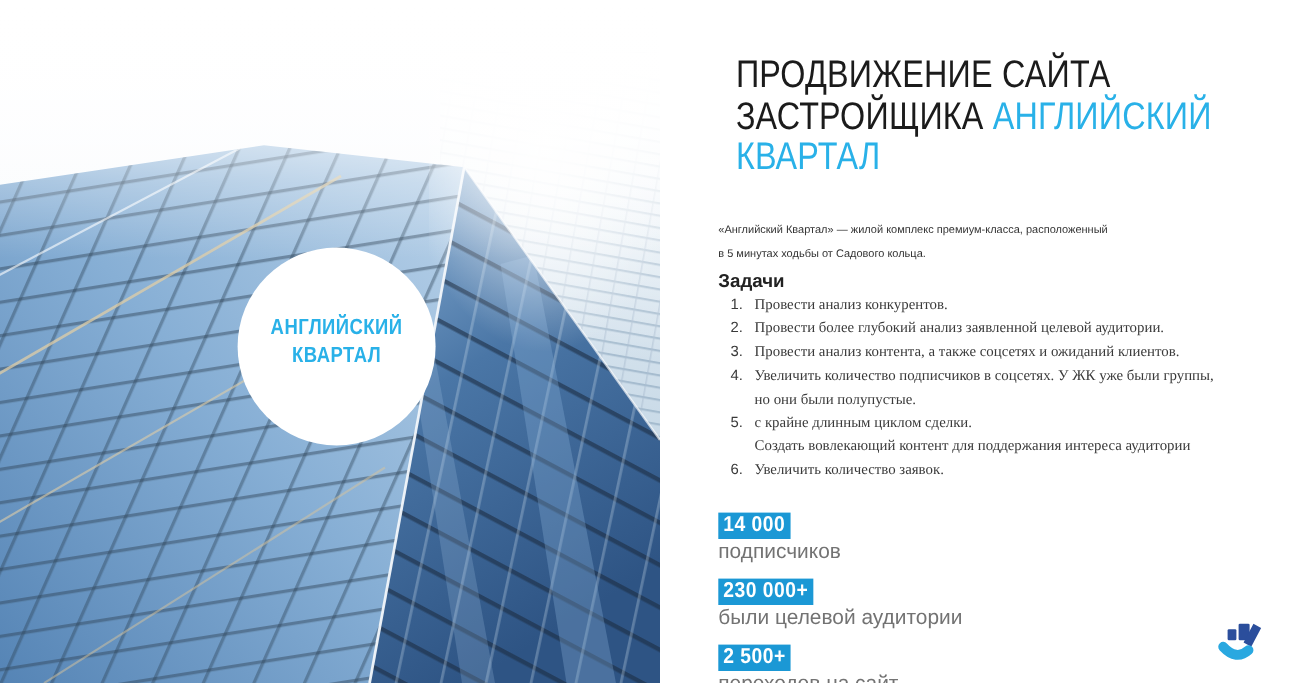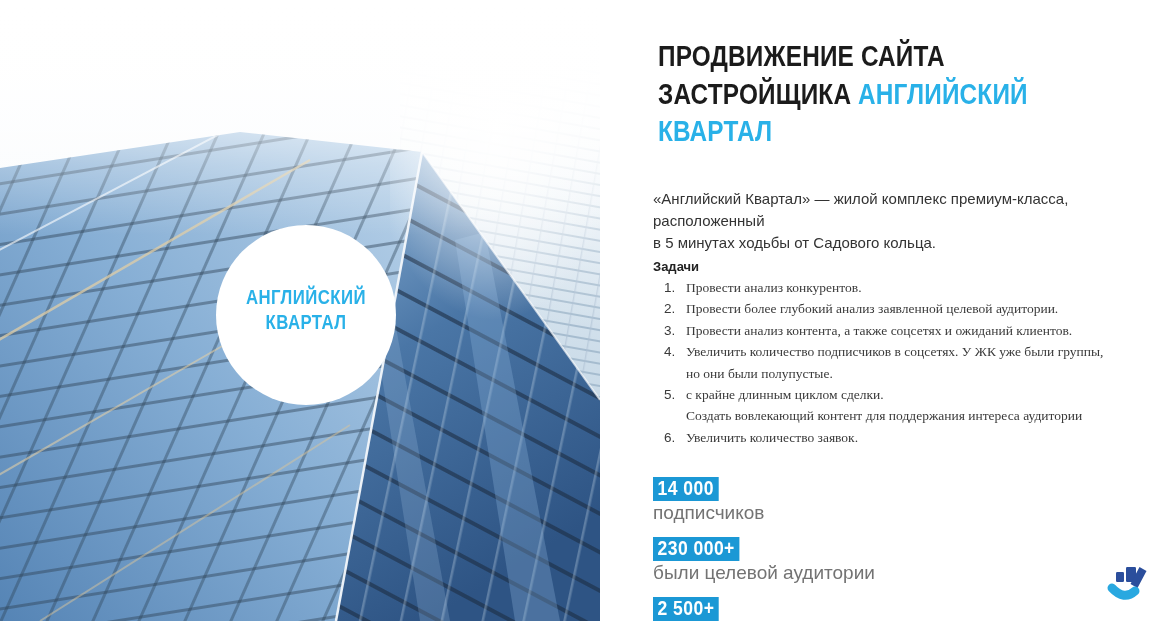--- a/index.html
+++ b/index.html
@@ -3,26 +3,26 @@
 <meta charset="utf-8">
 <style>
   html,body{margin:0;padding:0;background:#ffffff;}
   .slide{
     position:relative;width:1176px;height:621px;background:#ffffff;overflow:hidden;
     font-family:"Liberation Sans",sans-serif;
   }
   .photo{position:absolute;left:0;top:0;width:600px;height:621px;}
   
   .content{position:absolute;left:653px;top:33px;width:505px;}
-  .title{margin:5px;color:#1b1b1b;font-size:29px;line-height:37.5px;font-weight:700;}
+  .title{margin:16px;color:#1b1b1b;font-size:35px;line-height:37.5px;font-weight:400;}
   .tl{display:block;transform:scaleX(.84);transform-origin:0 0;white-space:nowrap;letter-spacing:.2px;}
   .accent{color:#29b1e8;}
-  .desc{margin:37px 0 0;font-size:15px;line-height:22px;color:#333333;}
+  .desc{margin:37px 0 0;font-size:10px;line-height:22px;color:#333333;}
   .desc span{display:block;}
-  .tasks-heading{font-weight:700;font-size:13px;line-height:21.5px;color:#222222;margin-top:2px;}
+  .tasks-heading{font-weight:700;font-size:17px;line-height:21.5px;color:#222222;margin-top:2px;}
   .task{display:flex;font-size:13.5px;line-height:21.4px;color:#3a3a3a;}
   .tnum{flex:0 0 22px;margin-left:11px;}
   .ttext{flex:1;}
   .ttext .l{display:block;font-family:Liberation Serif, serif;}
   .stats{margin-top:29px;}
   .stat{margin-bottom:16px;}
   .stat-value{
     display:inline-block;background:#1b98d5;color:#ffffff;font-weight:700;
     font-size:19.5px;line-height:23px;padding:0 5px 1px;letter-spacing:.5px;
     transform:scaleX(.9);transform-origin:0 50%;

